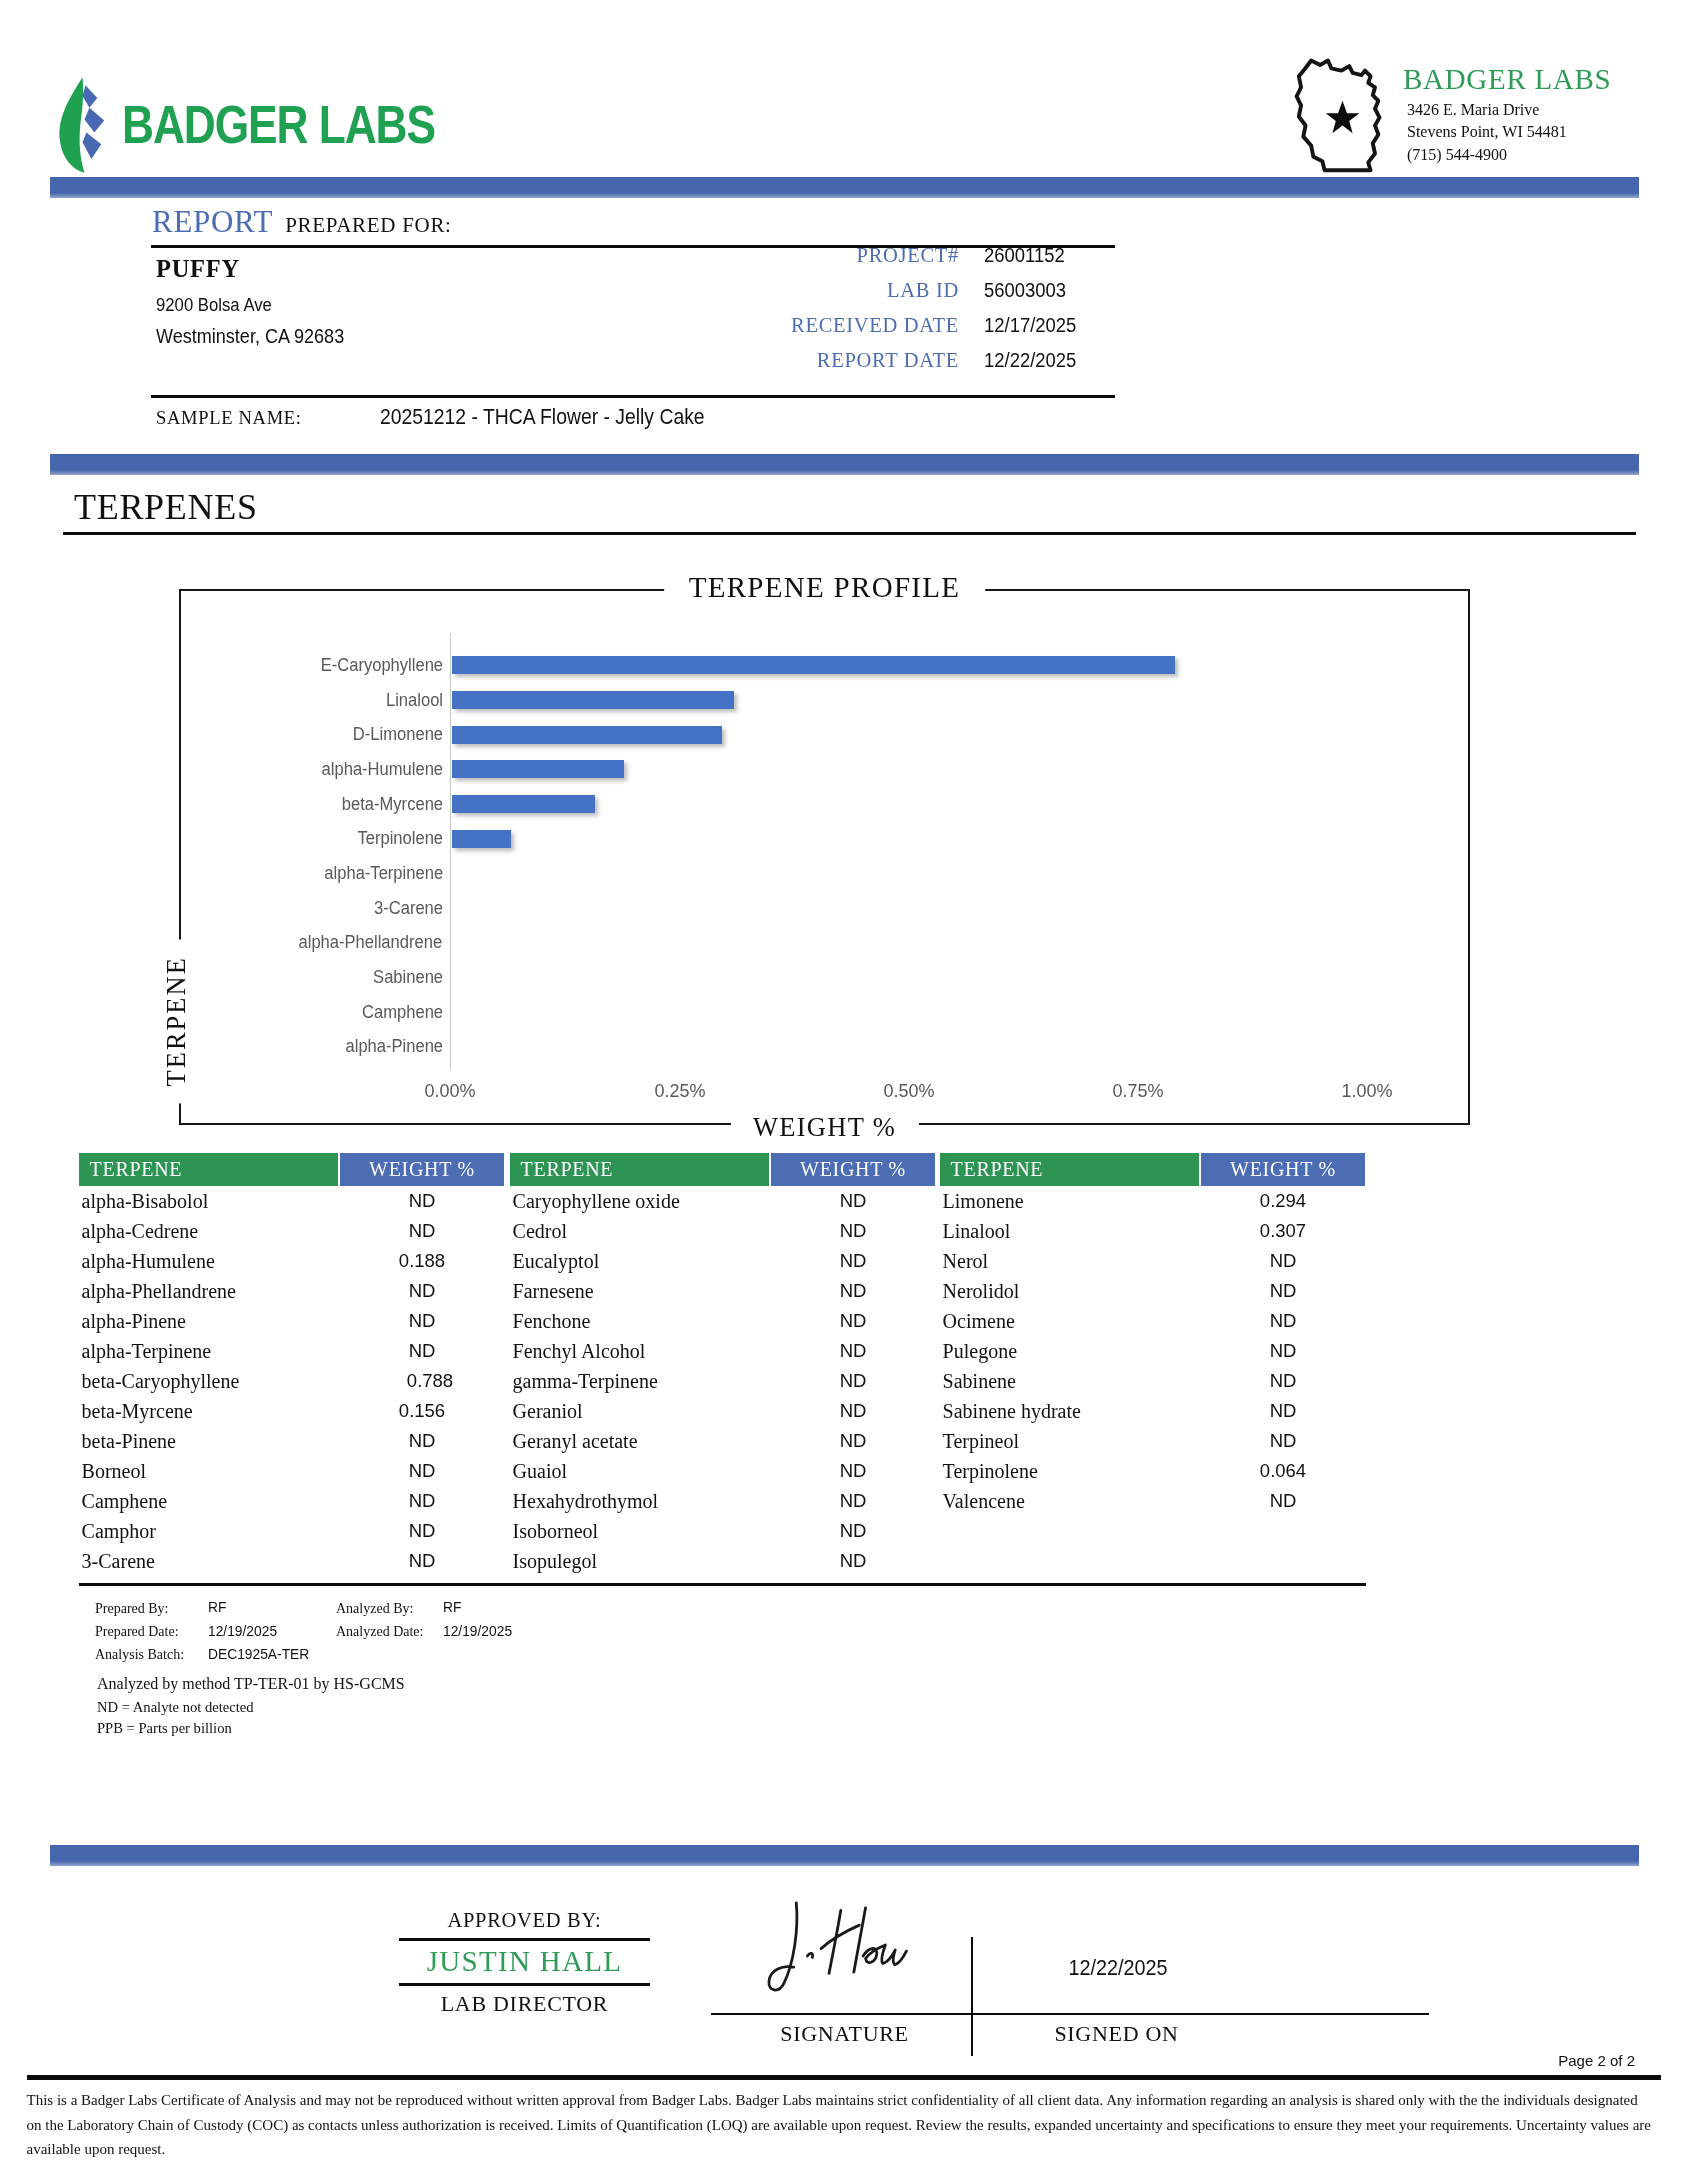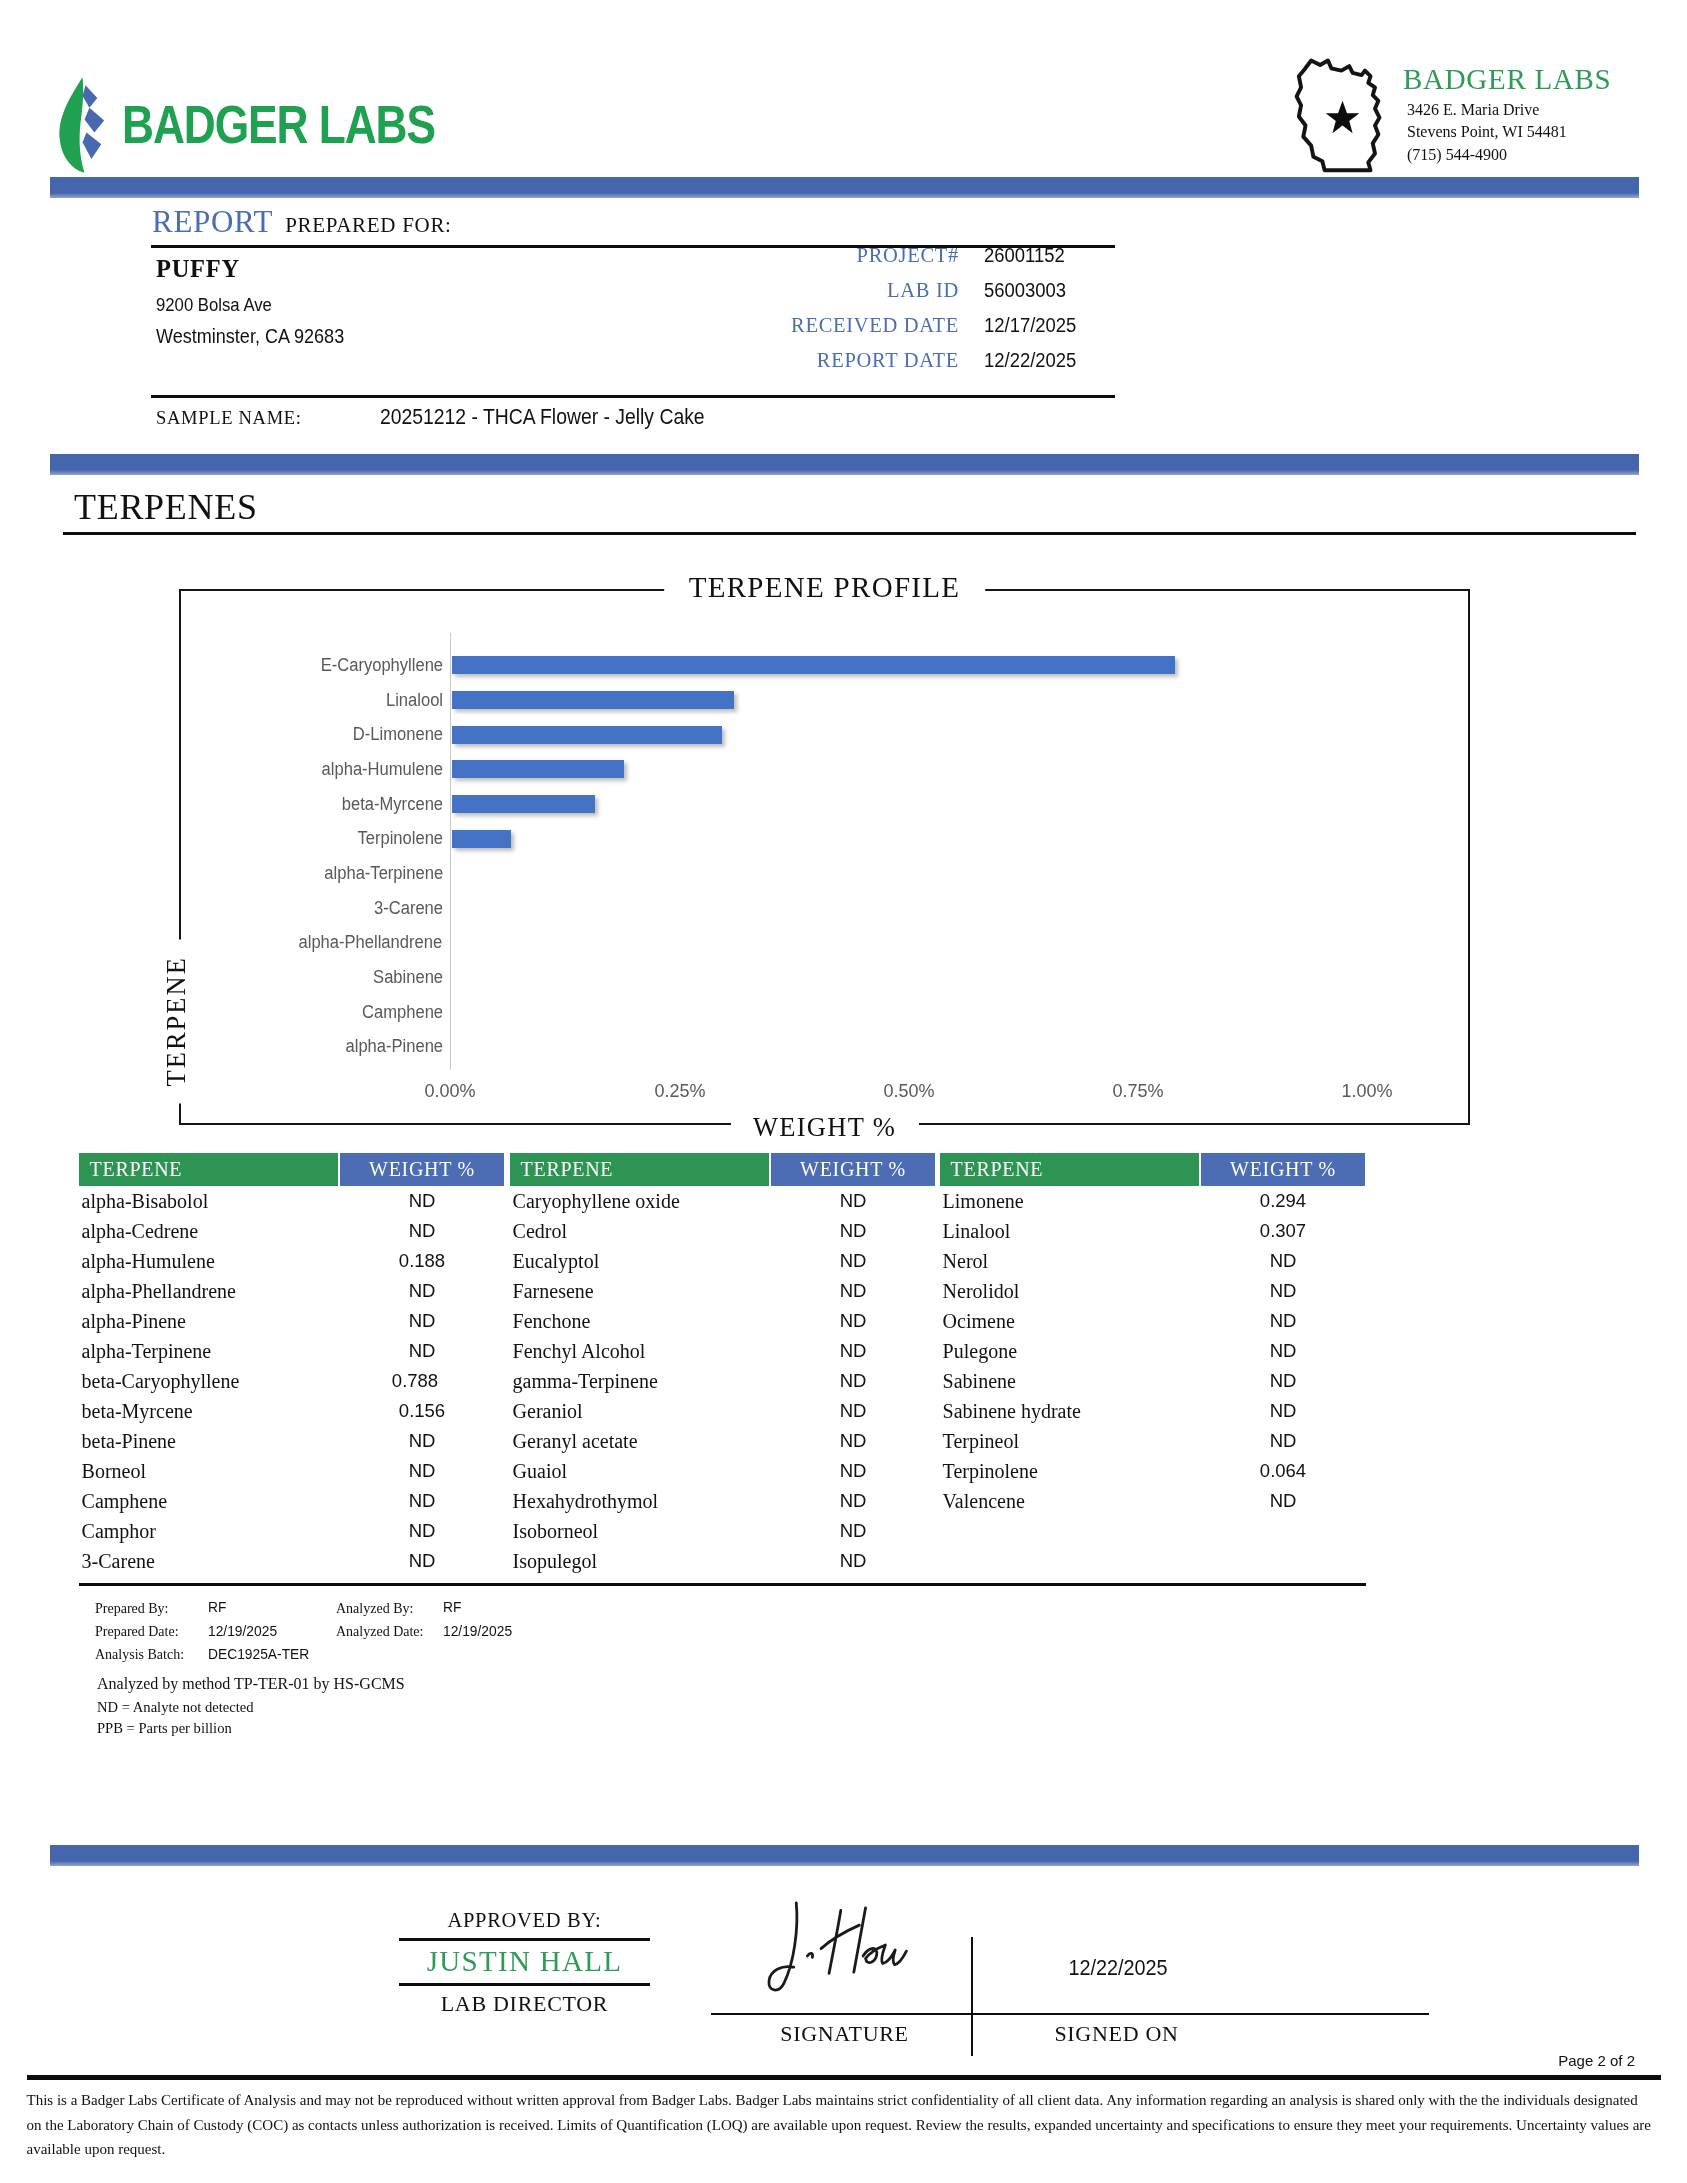--- a/index.html
+++ b/index.html
@@ -187,21 +187,21 @@
         <div class="tcell-val abs" style="left: 261px; top: 63px; width: 164px; height: 30px;">ND</div>
         <div class="tcell-name abs" style="left: 0px; top: 93px; width: 259px; height: 30px;">alpha-Humulene</div>
         <div class="tcell-val abs" style="left: 261px; top: 93px; width: 164px; height: 30px;">0.188</div>
         <div class="tcell-name abs" style="left: 0px; top: 123px; width: 259px; height: 30px;">alpha-Phellandrene</div>
         <div class="tcell-val abs" style="left: 261px; top: 123px; width: 164px; height: 30px;">ND</div>
         <div class="tcell-name abs" style="left: 0px; top: 153px; width: 259px; height: 30px;">alpha-Pinene</div>
         <div class="tcell-val abs" style="left: 261px; top: 153px; width: 164px; height: 30px;">ND</div>
         <div class="tcell-name abs" style="left: 0px; top: 183px; width: 259px; height: 30px;">alpha-Terpinene</div>
         <div class="tcell-val abs" style="left: 261px; top: 183px; width: 164px; height: 30px;">ND</div>
         <div class="tcell-name abs" style="left: 0px; top: 213px; width: 259px; height: 30px;">beta-Caryophyllene</div>
-        <div class="tcell-val abs" style="left: 254px; top: 213px; width: 164px; height: 30px;">0.788</div>
+        <div class="tcell-val abs" style="left: 269px; top: 213px; width: 164px; height: 30px;">0.788</div>
         <div class="tcell-name abs" style="left: 0px; top: 243px; width: 259px; height: 30px;">beta-Myrcene</div>
         <div class="tcell-val abs" style="left: 261px; top: 243px; width: 164px; height: 30px;">0.156</div>
         <div class="tcell-name abs" style="left: 0px; top: 273px; width: 259px; height: 30px;">beta-Pinene</div>
         <div class="tcell-val abs" style="left: 261px; top: 273px; width: 164px; height: 30px;">ND</div>
         <div class="tcell-name abs" style="left: 0px; top: 303px; width: 259px; height: 30px;">Borneol</div>
         <div class="tcell-val abs" style="left: 261px; top: 303px; width: 164px; height: 30px;">ND</div>
         <div class="tcell-name abs" style="left: 0px; top: 333px; width: 259px; height: 30px;">Camphene</div>
         <div class="tcell-val abs" style="left: 261px; top: 333px; width: 164px; height: 30px;">ND</div>
         <div class="tcell-name abs" style="left: 0px; top: 363px; width: 259px; height: 30px;">Camphor</div>
         <div class="tcell-val abs" style="left: 261px; top: 363px; width: 164px; height: 30px;">ND</div>

